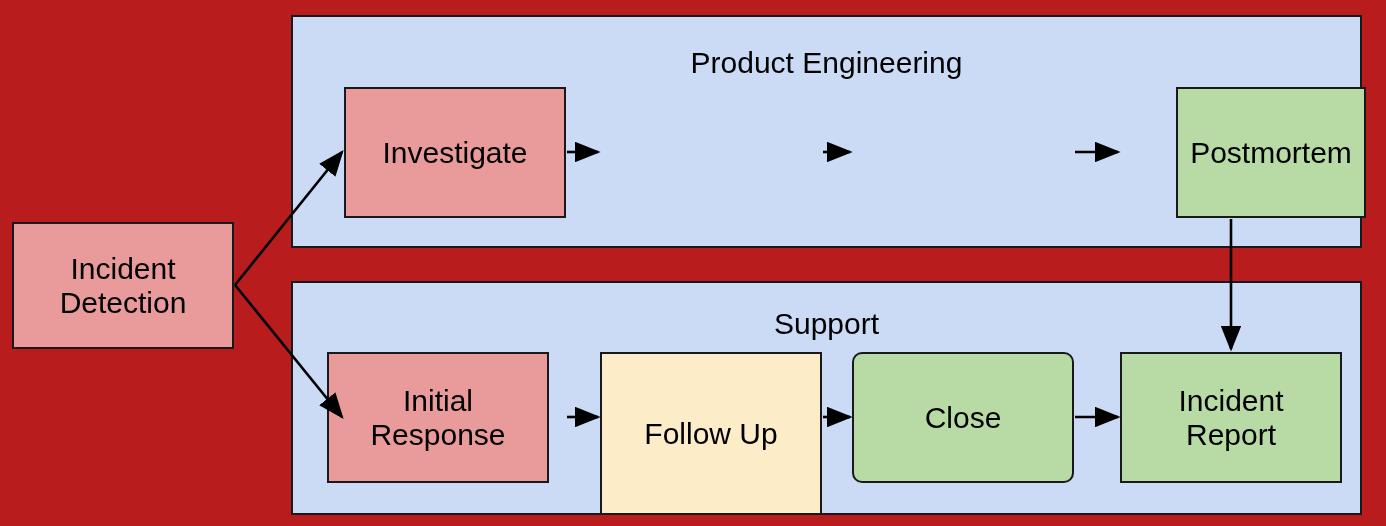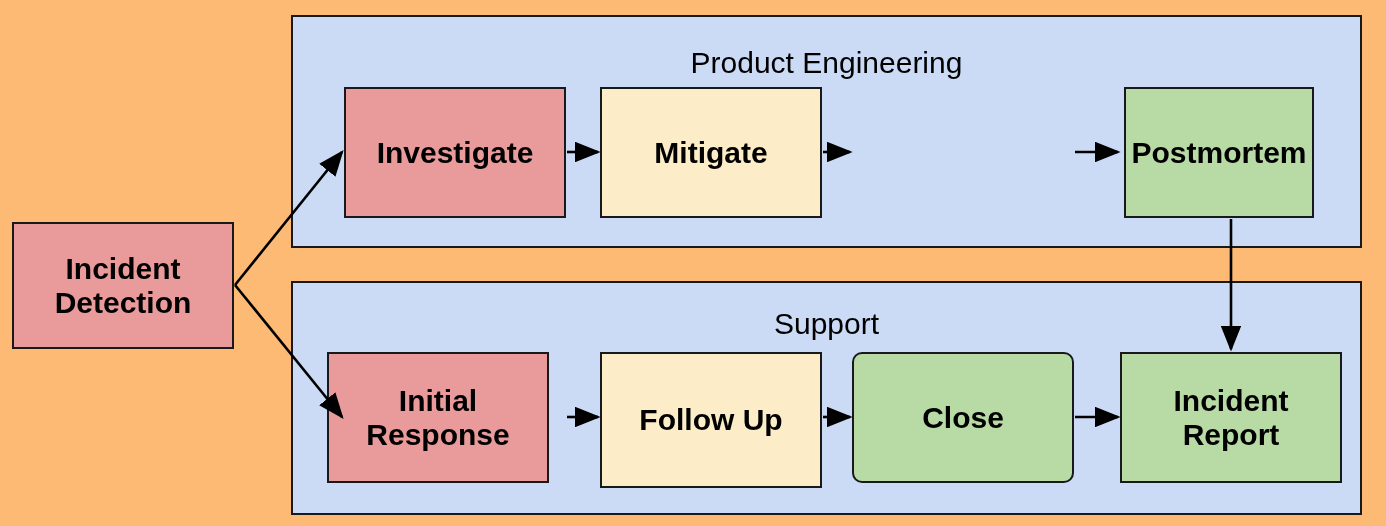--- a/index.html
+++ b/index.html
@@ -10,21 +10,21 @@
   body {
     width: 1386px;
     height: 526px;
     font-family: "Liberation Sans", sans-serif;
     overflow: hidden;
   }
   #canvas {
     position: relative;
     width: 1386px;
     height: 526px;
-    background: #fdba74;
+    background: #b91c1c;
   }
   svg.edges {
     position: absolute;
     left: 0;
     top: 0;
     width: 1386px;
     height: 526px;
     pointer-events: none;
     z-index: 5;
   }
@@ -58,21 +58,20 @@
     line-height: 1.12;
     z-index: 3;
   }
   .node-red    { background: #e99a9a; }
   .node-yellow { background: #fdecc8; }
   .node-green  { background: #b8dba6; }
   .node-label {
     display: block;
     padding: 0 6px;
     white-space: pre-line;
-    font-weight: bold;
   }
 </style>
 </head>
 <body>
 
 <div id="canvas">
 
   <div class="swimlane" style="left:291px; top:15px; width:1071px; height:233px;">
     <div class="swimlane-title" style="top:31px;">Product Engineering</div>
   </div>
@@ -83,35 +82,32 @@
 
   <div class="node node-red" style="left:12px; top:222px; width:222px; height:127px;">
     <span class="node-label">Incident
 Detection</span>
   </div>
 
   <div class="node node-red" style="left:344px; top:87px; width:222px; height:131px;">
     <span class="node-label">Investigate</span>
   </div>
 
-  <div class="node node-yellow" style="left:600px; top:87px; width:222px; height:131px;">
-    <span class="node-label">Mitigate</span>
-  </div>
 
 
-  <div class="node node-green" style="left:1124px; top:87px; width:190px; height:131px;">
+  <div class="node node-green" style="left:1176px; top:87px; width:190px; height:131px;">
     <span class="node-label">Postmortem</span>
   </div>
 
   <div class="node node-red" style="left:327px; top:352px; width:222px; height:131px;">
     <span class="node-label">Initial
 Response</span>
   </div>
 
-  <div class="node node-yellow" style="left:600px; top:352px; width:222px; height:136px;">
+  <div class="node node-yellow" style="left:600px; top:352px; width:222px; height:163px;">
     <span class="node-label">Follow Up</span>
   </div>
 
   <div class="node node-green" style="left:852px; top:352px; width:222px; height:131px;border-radius:10px;">
     <span class="node-label">Close</span>
   </div>
 
   <div class="node node-green" style="left:1120px; top:352px; width:222px; height:131px;">
     <span class="node-label">Incident
 Report</span>

